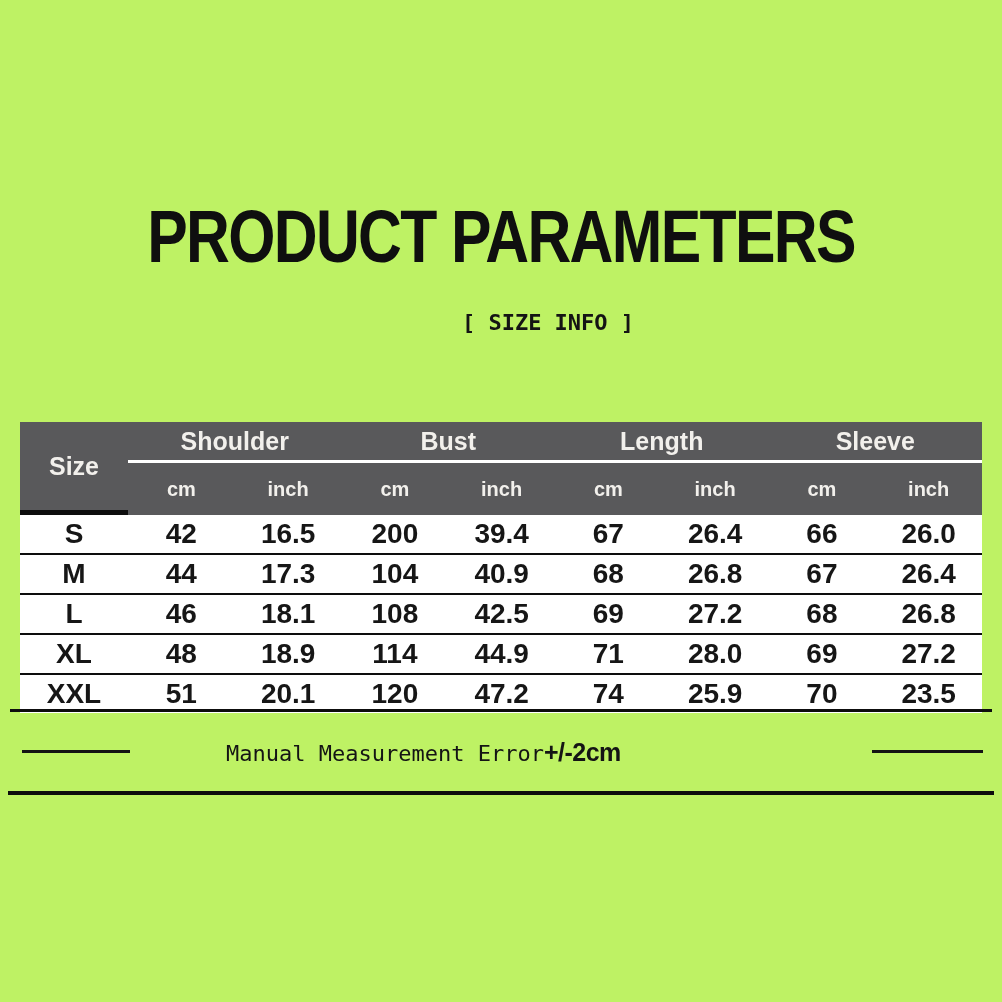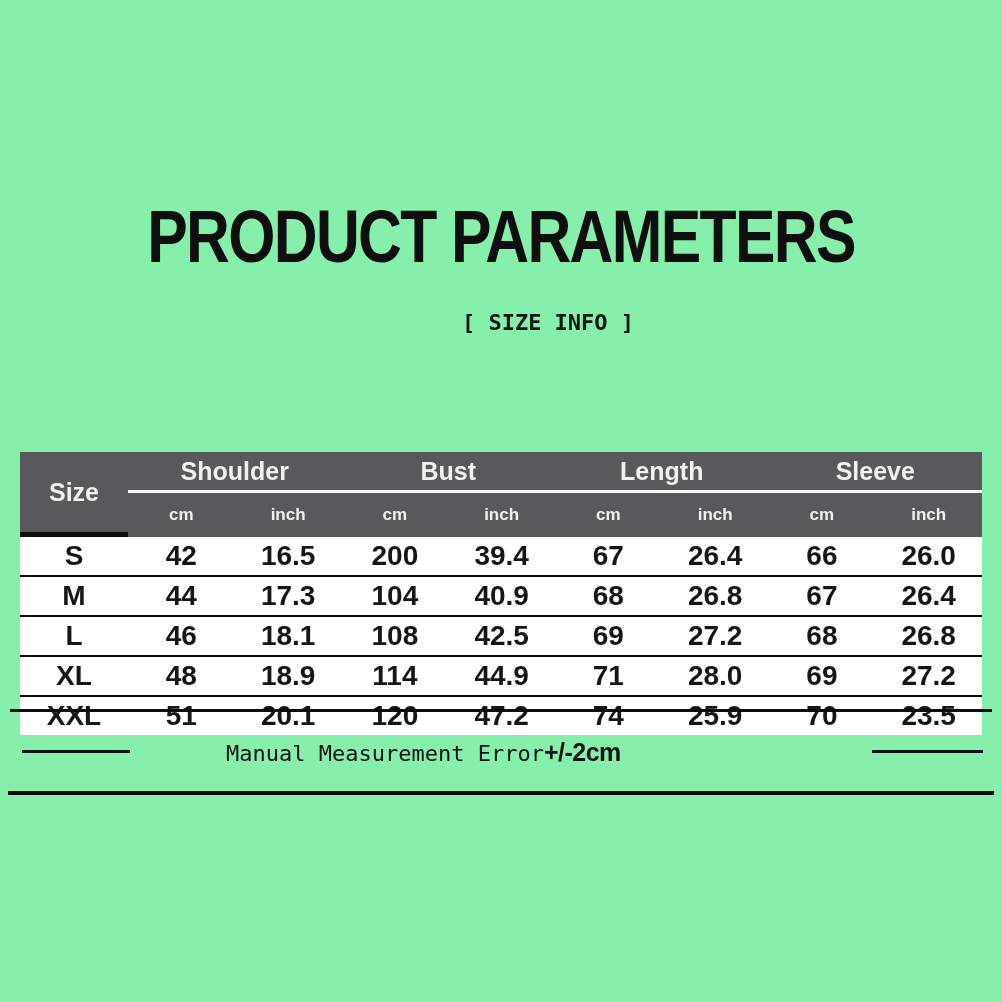--- a/index.html
+++ b/index.html
@@ -1,17 +1,17 @@
 <!DOCTYPE html>
 <html><head>
 <meta charset="utf-8">
 <style>
   html,body { margin:0; padding:0; background:#ffffff; }
   .page {
-    position:relative; width:1002px; height:1002px; background:#86efac;
+    position:relative; width:1002px; height:1002px; background:#bef264;
     font-family:"Liberation Sans", sans-serif; overflow:hidden;
   }
   .title {
     position:absolute; top:200px; left:0; width:100%;
     text-align:center; font-size:74px; line-height:74px; font-weight:bold;
     letter-spacing:-2px; color:#0f0f0f; white-space:nowrap;
     transform:scaleX(0.82); transform-origin:50% 50%;
   }
   .subtitle {
     position:absolute; top:310px; left:0; width:100%; text-align:center;
@@ -21,34 +21,34 @@
   .maxyard {
     position:absolute; top:388px; left:666px;
     font-family:"DejaVu Sans Mono", monospace; font-size:24px; color:#141414;
     white-space:nowrap;
   }
   .maxyard .kg {
     font-family:"Liberation Sans", sans-serif; font-size:23px;
     color:#6e7a85; letter-spacing:0.5px;
   }
   table.size-table {
-    position:absolute; top:452px; left:20px; width:962px;
+    position:absolute; top:422px; left:20px; width:962px;
     border-collapse:separate; border-spacing:0; table-layout:fixed;
   }
   .size-table th { background:#59595b; color:#f2f0ec; padding:0; text-align:center; }
   .size-table .corner-th {
     font-size:25px; font-weight:bold;
     border-bottom:5px solid #0d0d0d;
   }
   .size-table .group-th {
     font-size:25px; font-weight:bold; height:38px;
     border-bottom:3px solid #ffffff;
     margin-top:19px;
   }
-  .size-table .unit-th { font-size:17px; font-weight:600; height:44px; }
+  .size-table .unit-th { font-size:20px; font-weight:600; height:52px; }
   .size-table tbody td {
     text-align:center; font-size:28px; font-weight:bold; color:#161616;
     height:38px; padding:0; border-bottom:2px solid #0d0d0d; background:#ffffff;
   }
   .size-table tbody tr:last-child td { border-bottom:none;margin-top:40px; }
   .hline-after-table { position:absolute; left:10px; top:709px; width:982px; height:3px; background:#0d0d0d; }
   .note-dash-left  { position:absolute; left:22px;  top:750px; width:108px; height:3px; background:#141414; }
   .note-dash-right { position:absolute; left:872px; top:750px; width:111px; height:3px; background:#141414; }
   .note {
     position:absolute; left:226px; top:738px;

